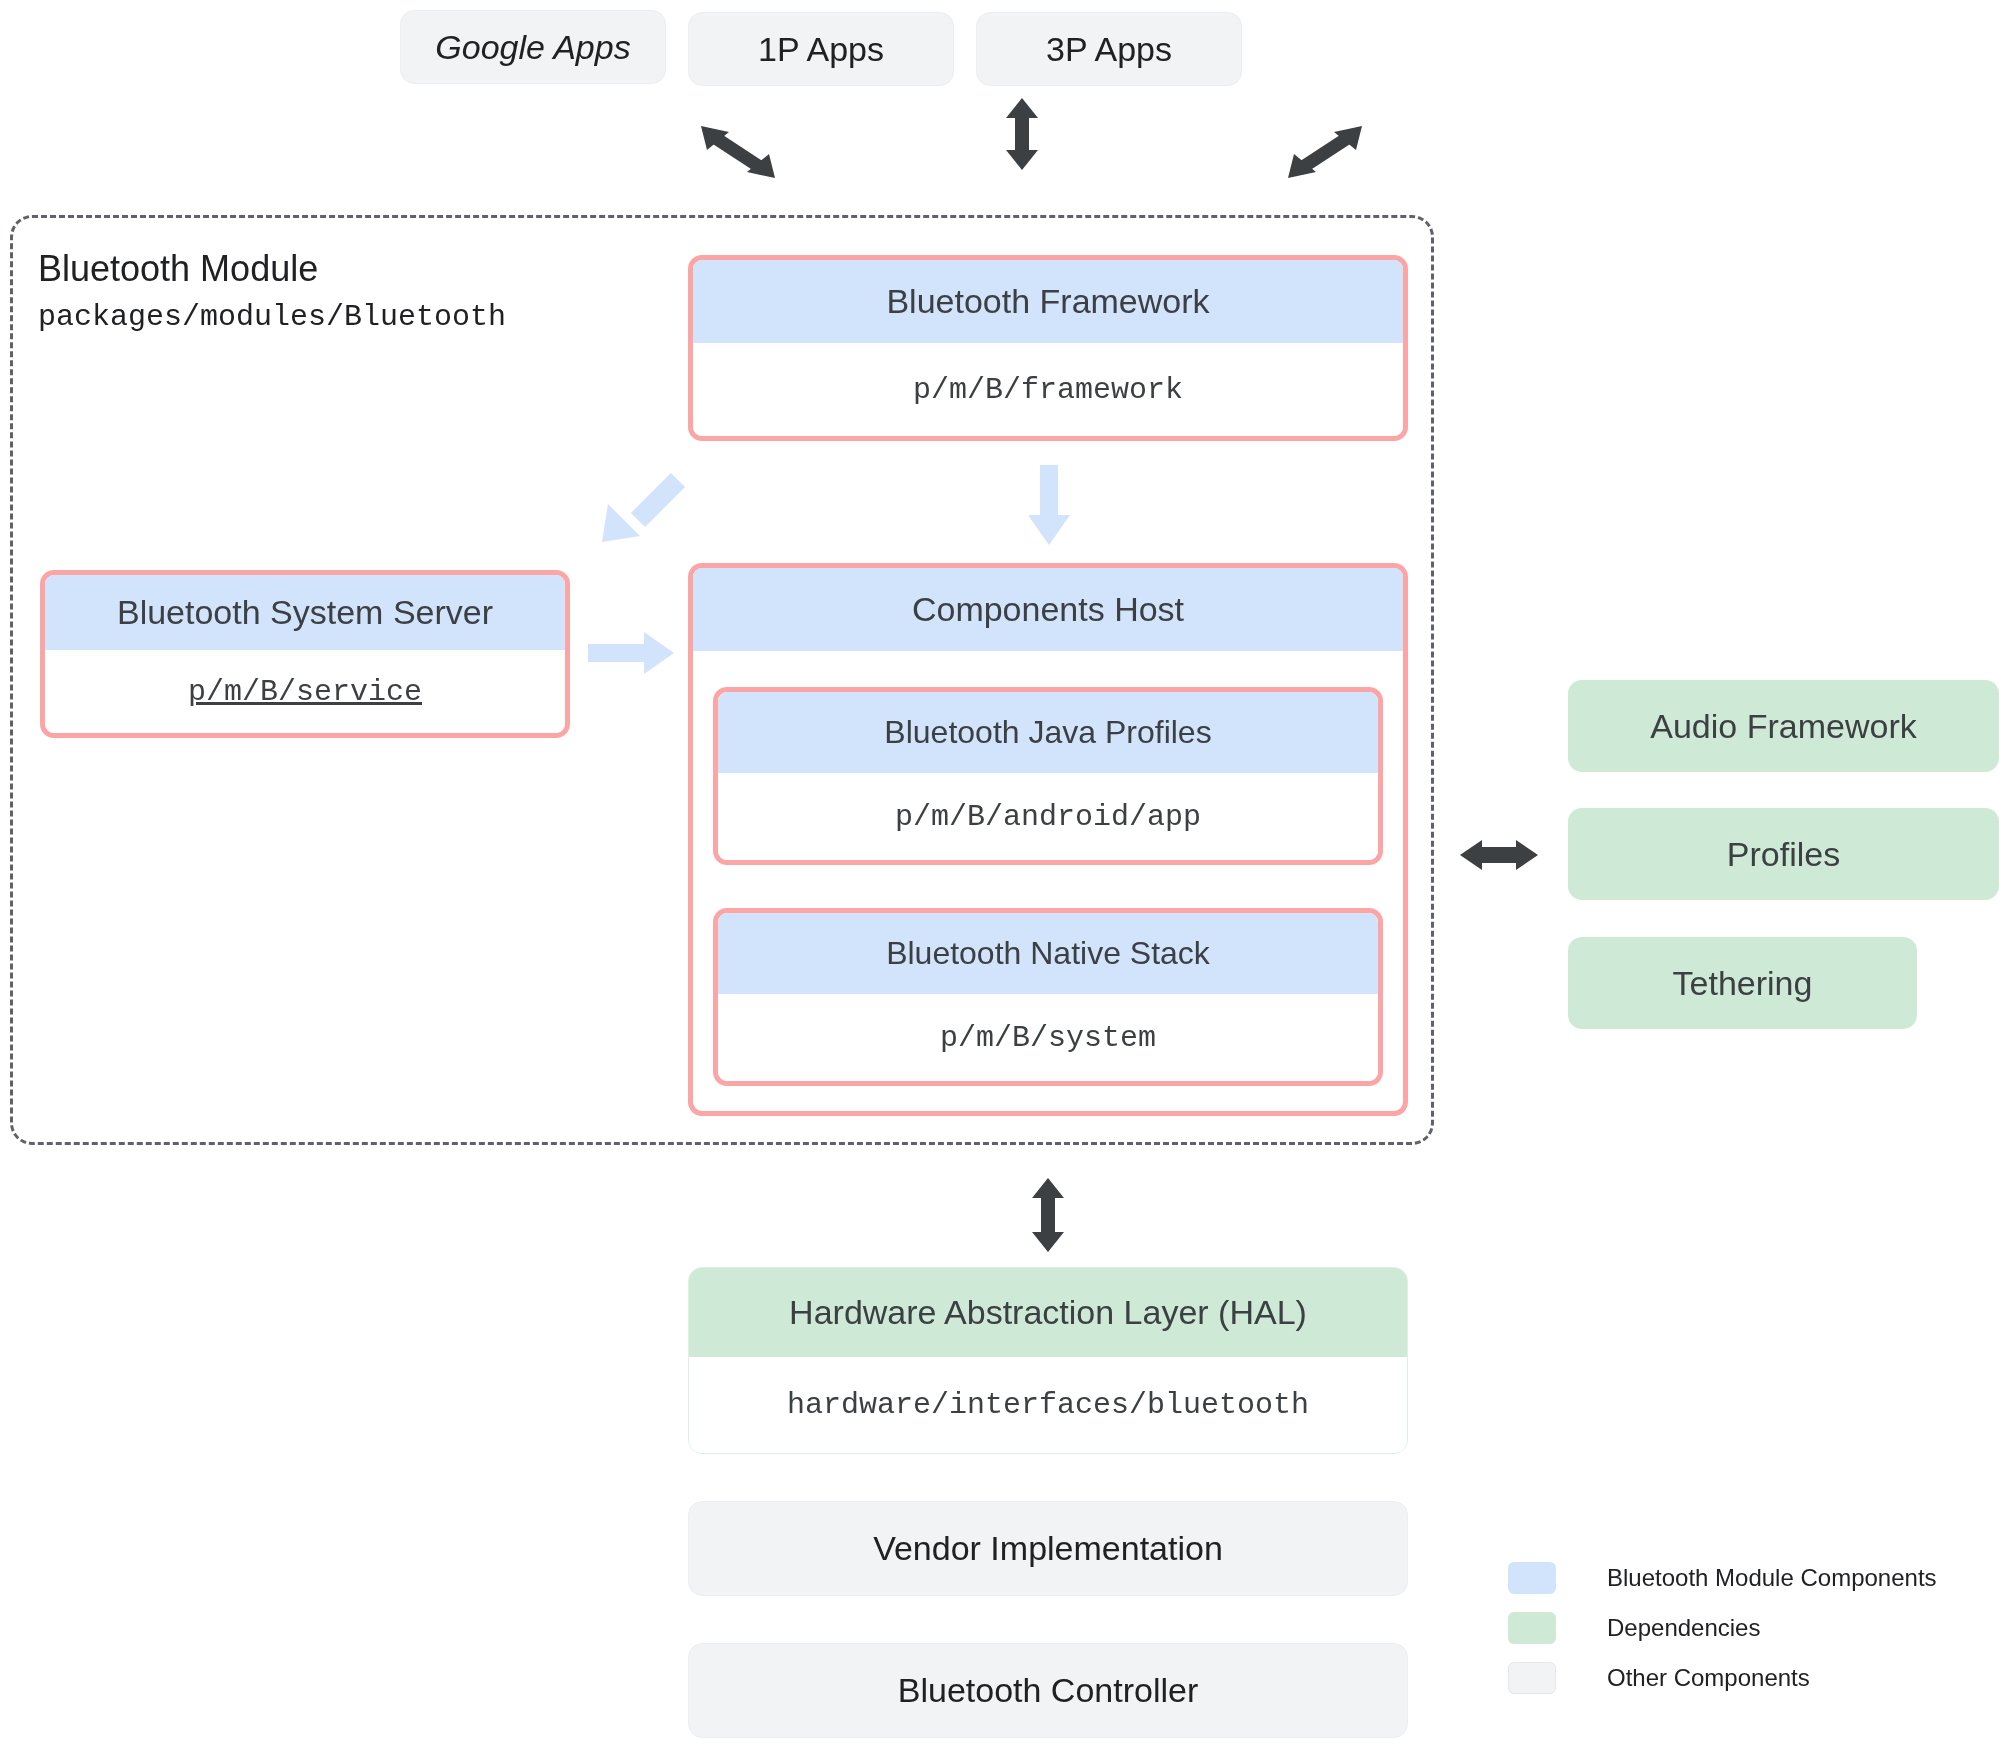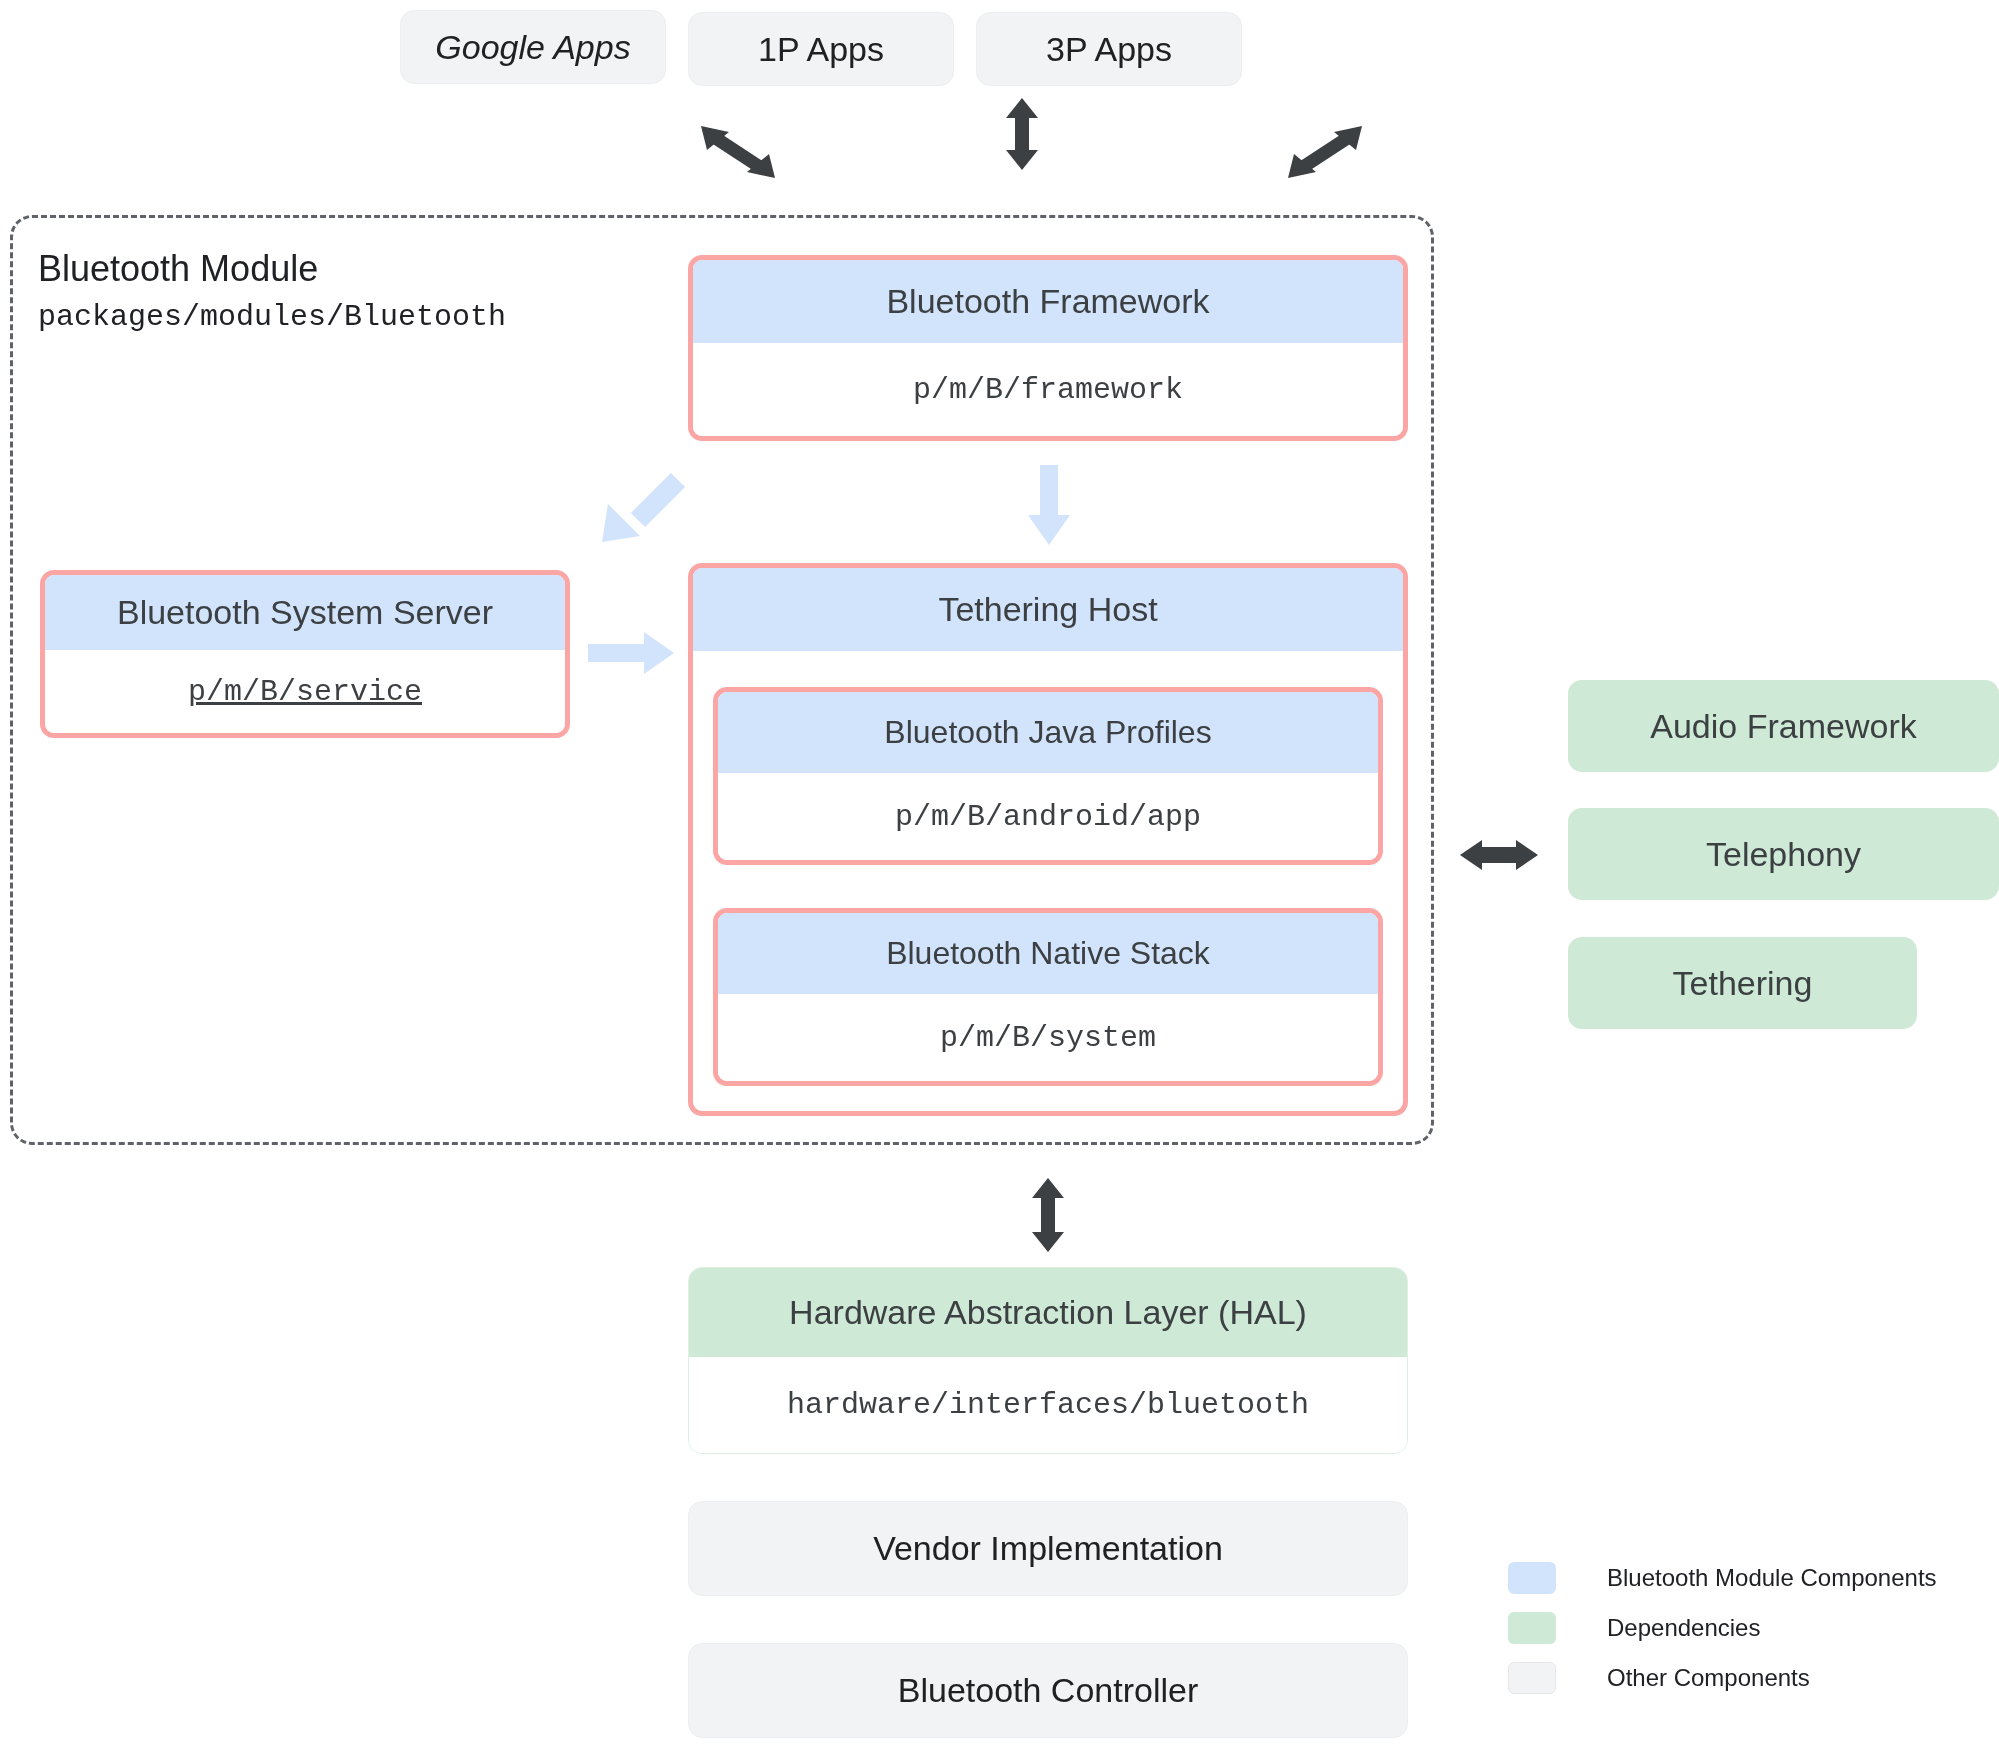--- a/index.html
+++ b/index.html
@@ -208,21 +208,21 @@
   </div>
 
   <div class="arrow" style="left:588px; top:630px;">
     <svg width="86" height="46" viewBox="0 0 86 46">
       <rect x="0" y="14" width="56" height="18" fill="#d2e3fc"></rect>
       <polygon points="86,23 56,44 56,2" fill="#d2e3fc"></polygon>
     </svg>
   </div>
 
   <div class="box blue" style="left:688px; top:563px; width:720px; height:553px;">
-    <div class="hdr" style="height:83px; font-size:34px;">Tethering Host</div>
+    <div class="hdr" style="height:83px; font-size:34px;">Components Host</div>
   </div>
 
   <div class="box blue" style="left:713px; top:687px; width:670px; height:178px;">
     <div class="hdr" style="height:86px; font-size:32px;">Bluetooth Java Profiles</div>
     <div class="path" style="height:92px; font-size:30px;">p/m/B/android/app</div>
   </div>
 
   <div class="box blue" style="left:713px; top:908px; width:670px; height:178px;">
     <div class="hdr" style="height:86px; font-size:32px;">Bluetooth Native Stack</div>
     <div class="path" style="height:92px; font-size:30px;">p/m/B/system</div>
@@ -234,21 +234,21 @@
       <polygon points="0,23 22,8 22,38" fill="#3c4043"></polygon>
       <polygon points="78,23 56,8 56,38" fill="#3c4043"></polygon>
     </svg>
   </div>
 
   <div class="box green solid" style="left:1568px; top:680px; width:431px; height:92px;">
     <div class="hdr" style="font-size:34px;">Audio Framework</div>
   </div>
 
   <div class="box green solid" style="left:1568px; top:808px; width:431px; height:92px;">
-    <div class="hdr" style="font-size:34px;">Telephony</div>
+    <div class="hdr" style="font-size:34px;">Profiles</div>
   </div>
 
   <div class="box green solid" style="left:1568px; top:937px; width:349px; height:92px;">
     <div class="hdr" style="font-size:34px;">Tethering</div>
   </div>
 
   <div class="arrow" style="left:1026px; top:1178px;">
     <svg width="44" height="74" viewBox="0 0 44 74">
       <rect x="15" y="12" width="14" height="50" fill="#3c4043"></rect>
       <polygon points="22,0 38,20 6,20" fill="#3c4043"></polygon>

